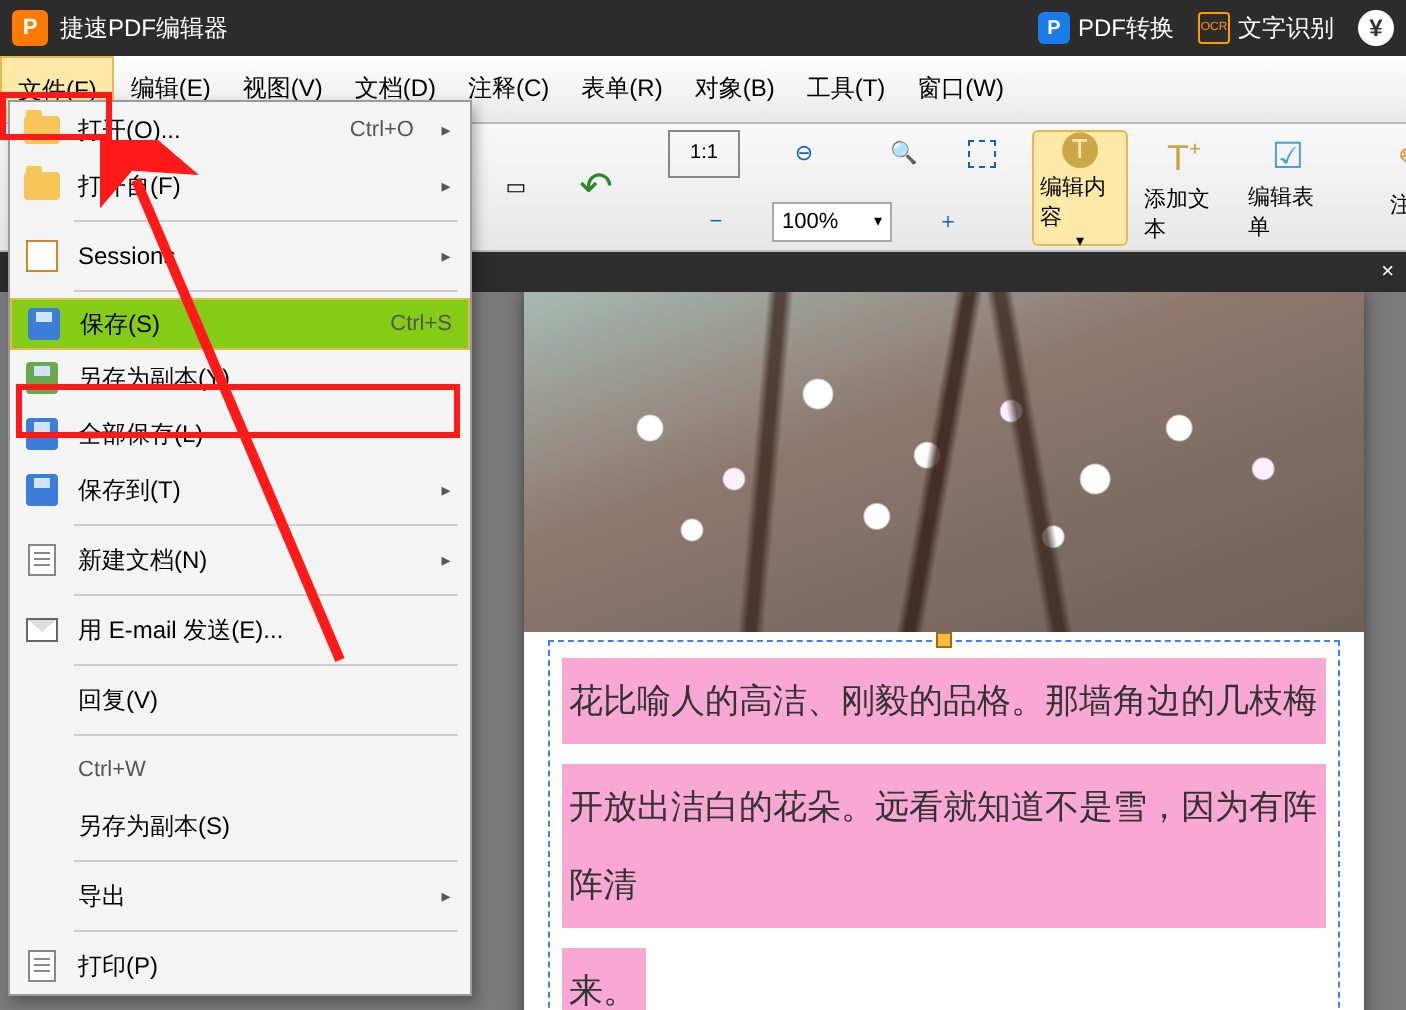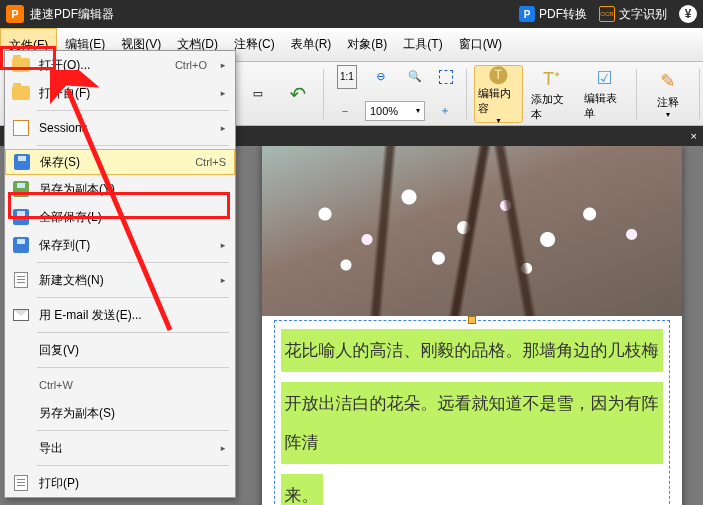--- a/index.html
+++ b/index.html
@@ -12,21 +12,21 @@
   .titlebar .ocr-icon { width: 16px; height: 16px; border: 1px solid #ff9a00; border-radius: 2px; display: flex; align-items: center; justify-content: center; color: #ff9a00; font-size: 6px; }
   .titlebar .yen-icon { width: 18px; height: 18px; border-radius: 50%; background: #fff; color: #333; display: flex; align-items: center; justify-content: center; font-weight: bold; font-size: 12px; margin-left: 12px; }
   .menubar { height: 34px; background: linear-gradient(#fefefe,#e9e9e9); border-bottom: 1px solid #bbb; display: flex; align-items: stretch; font-size: 12px; }
   .menubar .menu-item { padding: 0 8px; display: flex; align-items: center; cursor: default; }
   .menubar .menu-item.active { background: #ffe9a8; border: 1px solid #e6b84f; border-bottom: none; }
   .toolbar { height: 64px; background: linear-gradient(#f8f8f8,#e8e8e8); border-bottom: 1px solid #bbb; display: flex; align-items: center; padding-left: 240px; gap: 4px; font-size: 11px; position: relative; }
   .toolbar .sep { width: 1px; height: 50px; background: #ccc; margin: 0 3px; }
   .tbtn { display: flex; flex-direction: column; align-items: center; justify-content: center; padding: 2px 3px; border: 1px solid transparent; border-radius: 3px; min-width: 36px; }
   .tbtn.big { min-width: 48px; height: 58px; }
   .tbtn.active { background: #ffe9a8; border-color: #e6b84f; }
-  .tbtn .ic { width: 20px; height: 24px; display:flex; align-items:center; justify-content:center; }
+  .tbtn .ic { width: 36px; height: 24px; display:flex; align-items:center; justify-content:center; }
   .tbtn .lbl { font-size: 11px; margin-top: 2px; }
   .zoom-group { display:flex; flex-direction: column; gap:4px; align-items: center; }
   .zoom-row { display:flex; align-items:center; gap:6px; }
   .zoombox { width: 60px; height: 20px; border: 1px solid #aaa; background: #fff; font-size: 11px; display:flex; align-items:center; padding:0 4px; }
   .content-wrap { position: relative; height: calc(505px - 28px - 22px - 64px); background: #7a7a7a; }
   .tabstrip { height: 20px; background: #2d2d2d; display:flex; align-items:center; color:#fff; font-size: 11px; padding-left: 240px; }
   .tabstrip .close { margin-left: auto; margin-right: 6px; }
   .docview { position: absolute; left: 240px; right: 0; top: 20px; bottom: 0; background: #7a7a7a; overflow: hidden; }
   .page { background: #fff; margin: 0 auto; width: 420px; box-shadow: 0 0 8px rgba(0,0,0,0.5); }
   .photo { height: 170px; background: linear-gradient(160deg,#a7b9b4 0%,#8d776d 40%,#6b6057 100%); position: relative; overflow: hidden; }
@@ -41,29 +41,29 @@
     radial-gradient(circle at 88% 52%, #fef 0 5px, transparent 6px),
     radial-gradient(circle at 20% 70%, #fff 0 5px, transparent 6px),
     radial-gradient(circle at 42% 66%, #fff 0 6px, transparent 7px),
     radial-gradient(circle at 63% 72%, #fff 0 5px, transparent 6px); }
   .photo::after { background: linear-gradient(100deg, transparent 48%, rgba(50,30,20,0.8) 49% 50%, transparent 51%),
     linear-gradient(80deg, transparent 58%, rgba(50,30,20,0.7) 59% 60%, transparent 61%),
     linear-gradient(95deg, transparent 28%, rgba(50,30,20,0.7) 29% 30%, transparent 31%); }
   .sel-frame { border: 1px dashed #3b82f6; margin: 4px 12px 0; position: relative; padding: 8px 6px 6px; }
   .handle { width: 8px; height: 8px; background: #ffbf47; border:1px solid #a07010; position: absolute; }
   .handle.tc { top:-5px; left:50%; transform:translateX(-50%);}
-  .txtblock { background: #bef264; color: #333; font-size: 17px; line-height: 2.3; padding: 2px 4px; margin-bottom: 10px; }
+  .txtblock { background: #f9a8d4; color: #333; font-size: 17px; line-height: 2.3; padding: 2px 4px; margin-bottom: 10px; }
   .dropdown { position: absolute; left: 4px; top: 50px; width: 232px; background: #f4f4f4; border: 1px solid #9a9a9a; box-shadow: 2px 3px 6px rgba(0,0,0,0.3); z-index: 50; font-size: 12px; }
   .dd-item { display: flex; align-items: center; height: 28px; padding: 0 8px 0 6px; gap: 8px; position: relative; }
   .dd-item .icon-slot { width: 20px; height: 20px; display:flex; align-items:center; justify-content:center; flex-shrink:0; }
   .dd-item .label { flex: 1; }
   .dd-item .shortcut { color: #555; font-size: 11px; }
   .dd-item .arrow { color: #555; font-size: 9px; margin-left: 4px; width: 8px; text-align:center; }
   .dd-sep { height: 1px; background: #cfcfcf; margin: 3px 6px 3px 32px; }
-  .dd-item.highlight { background: #fef9c3; border: 1px solid #e6b84f; height: 26px; }
+  .dd-item.highlight { background: #84cc16; border: 1px solid #e6b84f; height: 26px; }
   .redbox { position: absolute; border: 3px solid #ff1a1a; pointer-events: none; }
   .redbox.menu { left: 0px; top: 46px; width: 56px; height: 24px; z-index: 60;}
   .redbox.save { left: 8px; top: 192px; width: 222px; height: 27px; z-index: 60;}
   svg.arrow-annot { position:absolute; left: 50px; top: 70px; z-index: 70; pointer-events:none; }
   
   .folder { width:18px; height:14px; background:#f6c65b; border-radius:2px; position:relative; }
   .folder::before { content:""; position:absolute; top:-3px; left:1px; width:8px; height:4px; background:#f6c65b; border-radius:1px 1px 0 0; }
   .disk { width:16px; height:16px; background:#3b7dd8; border-radius:2px; position:relative; }
   .disk::after{content:"";position:absolute;top:2px;left:4px;width:8px;height:5px;background:#cfe3fb;}
   .doc { width:14px; height:16px; background:#fff; border:1px solid #888; position:relative;}

